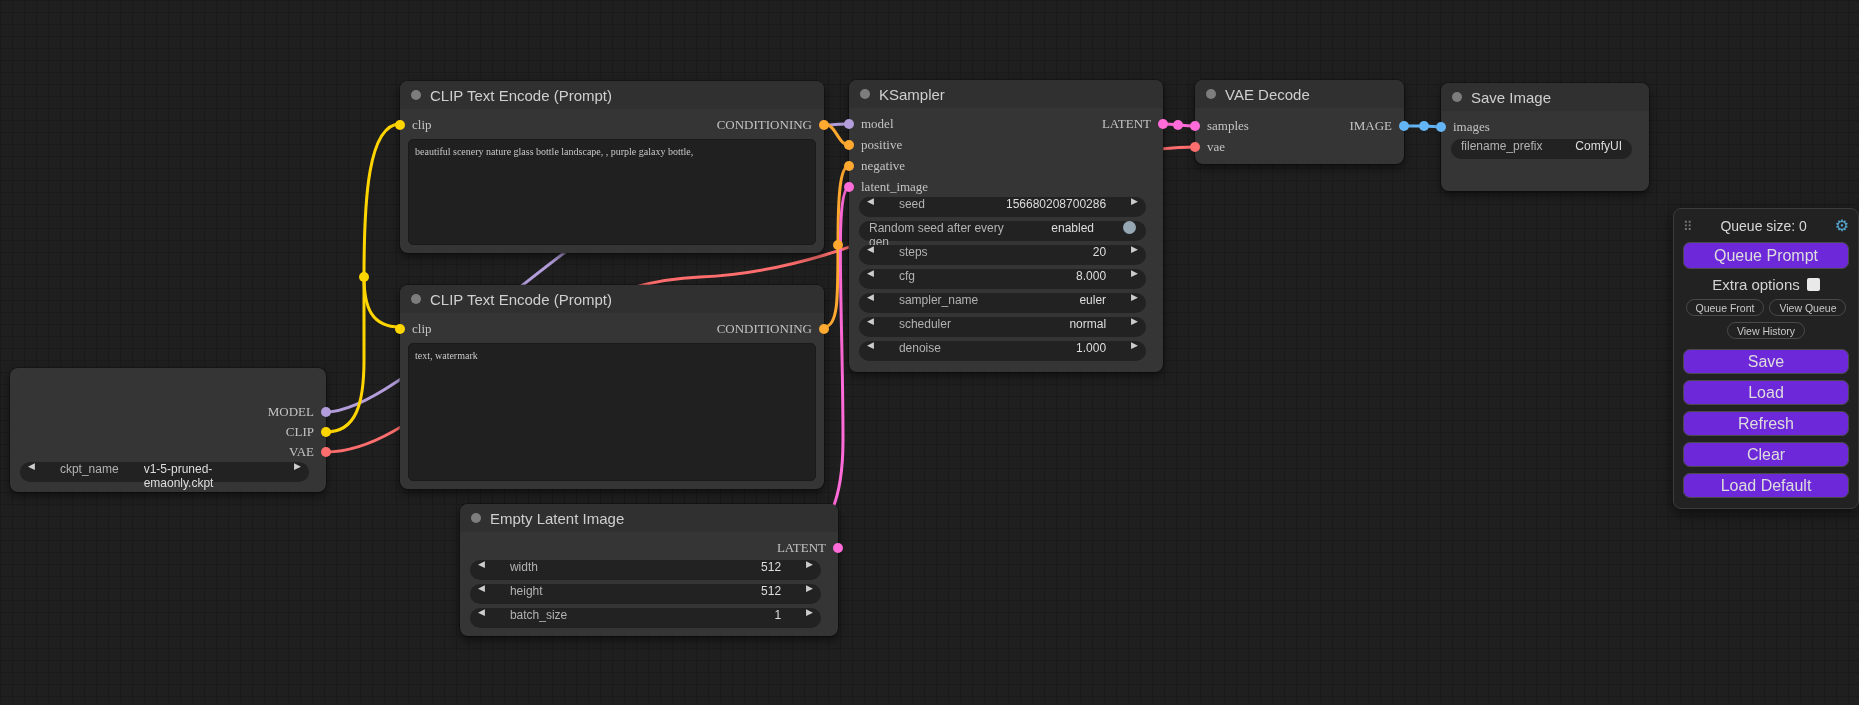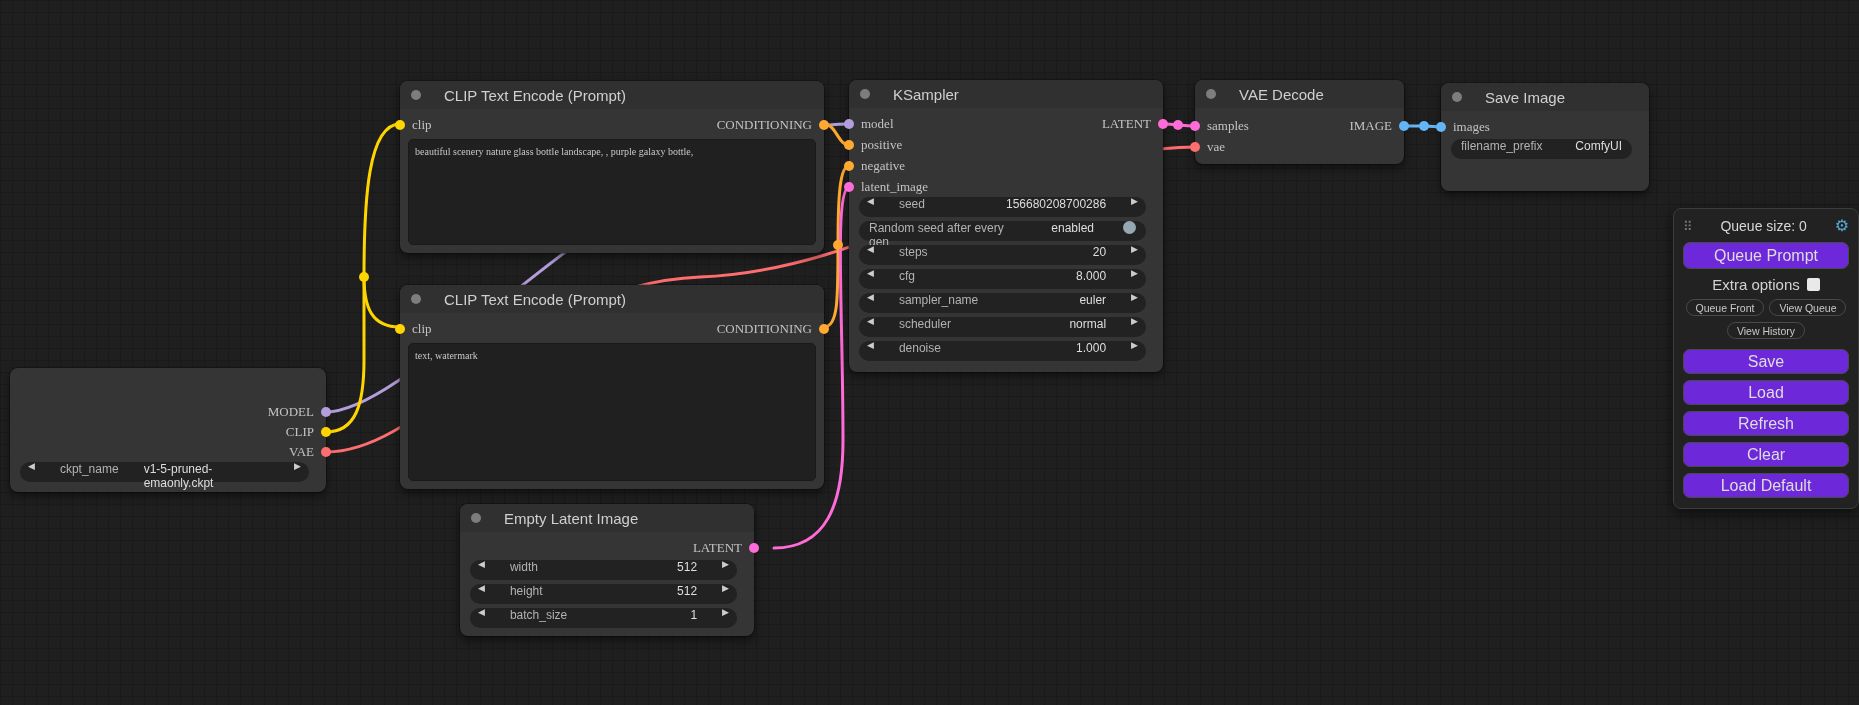--- a/index.html
+++ b/index.html
@@ -29,21 +29,21 @@
   .rr-image  { fill:var(--image,#64B5F6); }
 
   
   .node {
     position:absolute; z-index:2;
     background:var(--node_bg,#353535);
     border-radius:8px;
     box-shadow:0 4px 10px rgba(0,0,0,.5), 0 0 0 1px rgba(0,0,0,.25);
   }
   .node-header {
-    height:28px; display:flex; align-items:center; gap:23px;
+    height:28px; display:flex; align-items:center; gap:9px;
     padding:0 11px;
     background:var(--node_header,#303030);
     border-radius:8px 8px 0 0;
   }
   .collapse-dot {
     width:10px; height:10px; border-radius:50%;
     background:#7d7d7d; flex:0 0 auto;
   }
   .node-title { font-size:15px; color:#cfcfcf; white-space:nowrap; }
 
@@ -178,21 +178,21 @@
     <span class="dot d-clip"></span>
     <span>clip</span>
   </div>
   <div class="slot out" style="top:34px">
     <span>CONDITIONING</span>
     <span class="dot d-cond"></span>
   </div>
   <div class="prompt-box" style="top:58px; height:138px">text, watermark</div>
 </div>
 
-<div class="node" style="left:460px; top:504px; width:294px; height:132px;">
+<div class="node" style="left:460px; top:504px; width:378px; height:132px;">
   <div class="node-header">
     <span class="collapse-dot"></span>
     <span class="node-title">Empty Latent Image</span>
   </div>
   <div class="slot out" style="top:34px">
     <span>LATENT</span>
     <span class="dot d-latent"></span>
   </div>
   <div class="widget" style="top:56px">
     <span class="arrow">◀</span>

